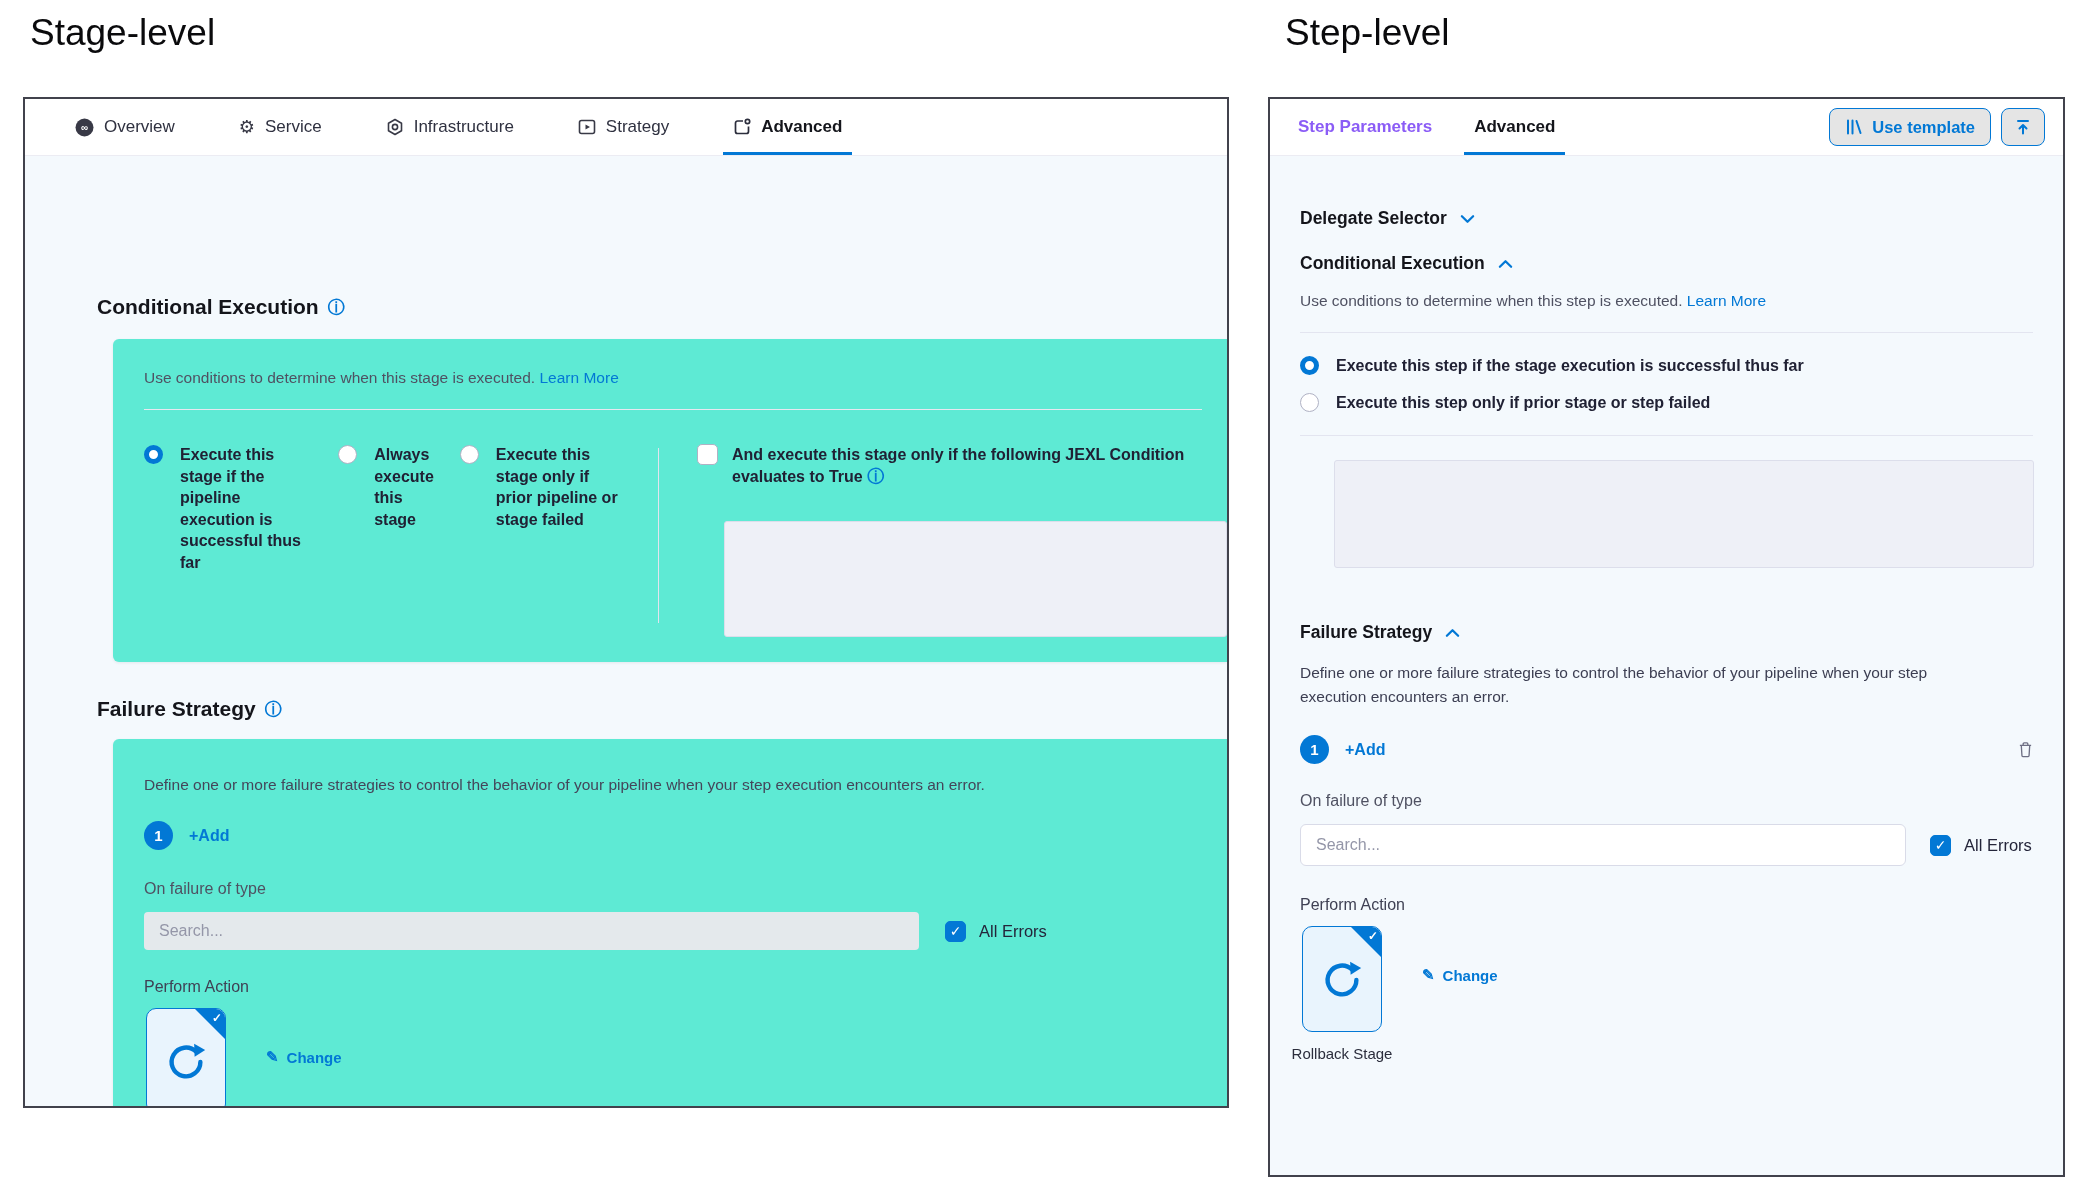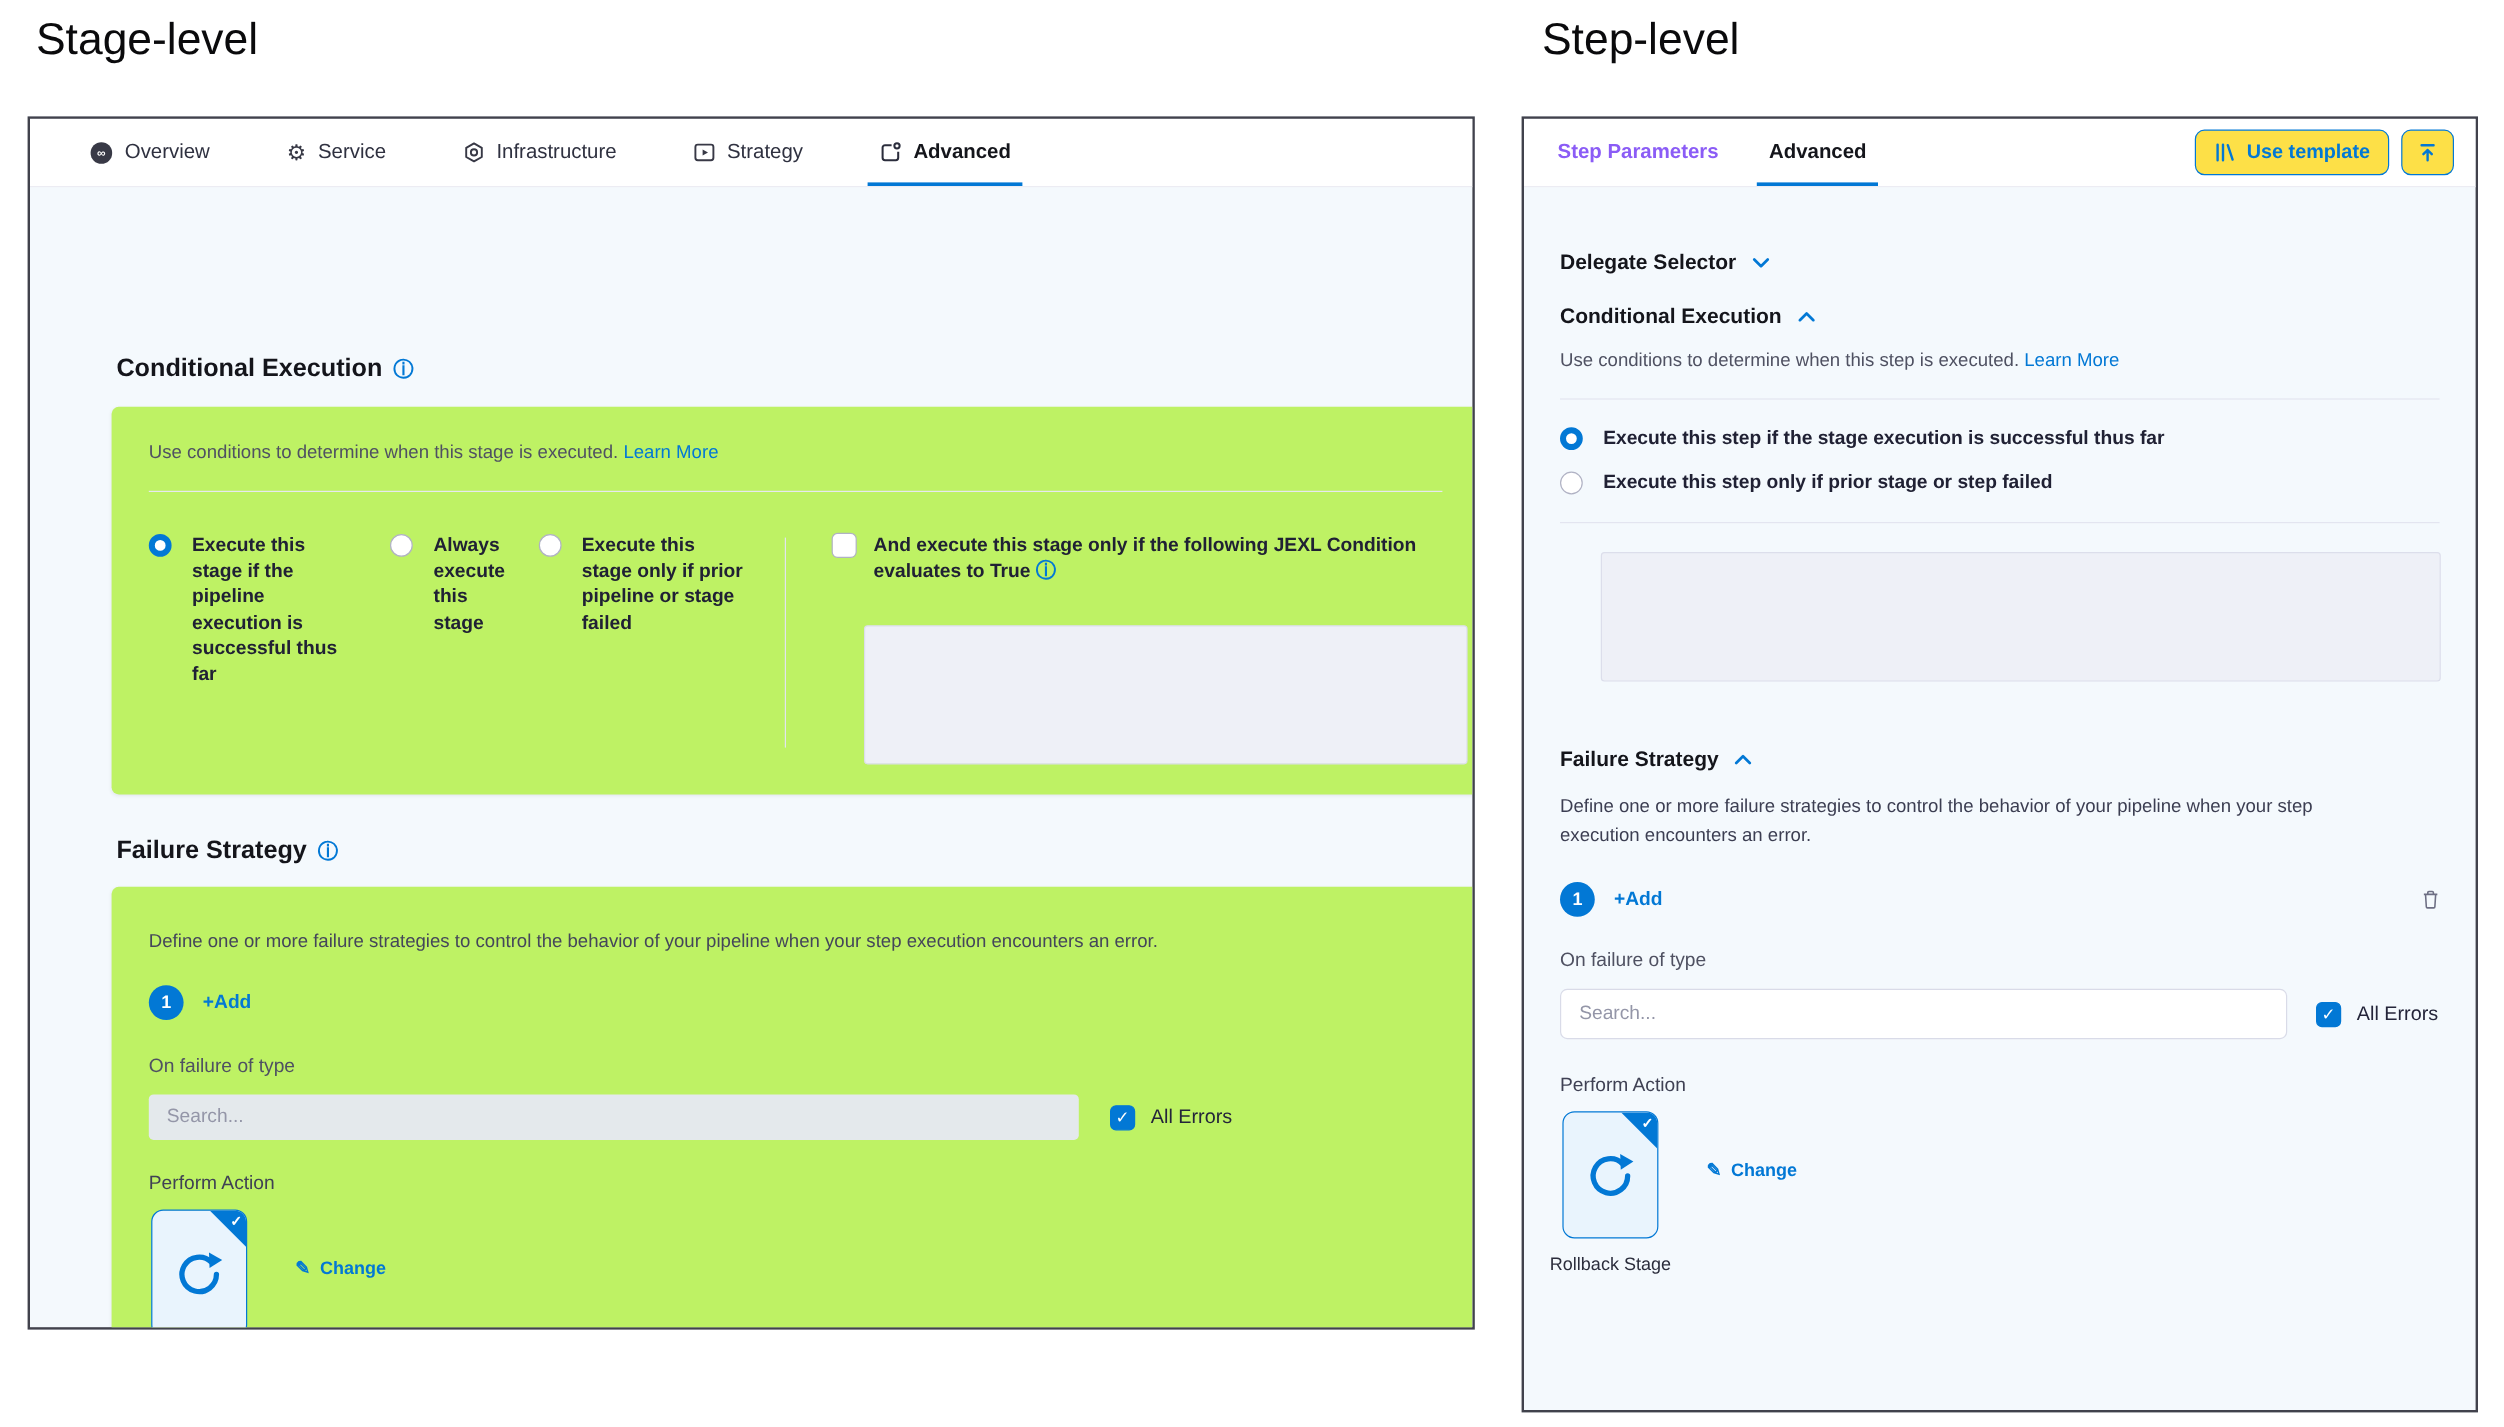--- a/index.html
+++ b/index.html
@@ -20,27 +20,27 @@
   .tab { display:flex; align-items:center; gap:10px; font-size:17px; color:#2f3140; position:relative; cursor:pointer; white-space:nowrap; }
   .tab.active { font-weight:700; color:#14151b; }
   .tab.active::after { content:""; position:absolute; left:-10px; right:-10px; bottom:0; height:3px; background:var(--accent); }
   .tab .glyph { font-size:18px; color:#383946; line-height:1; }
 
   
   #step-panel .tabbar { justify-content:space-between; padding:0 18px 0 28px; }
   .tabgroup { display:flex; gap:42px; align-items:stretch; }
   .hdr-actions { display:flex; gap:10px; align-items:center; }
   .btn-outline { display:flex; align-items:center; gap:9px; border:1.5px solid var(--accent); color:var(--accent);
-    font-weight:700; font-size:16.5px; height:38px; padding:0 15px; border-radius:8px; background:#fde047; cursor:pointer; }
+    font-weight:700; font-size:16.5px; height:38px; padding:0 15px; border-radius:8px; background:#e5e5e5; cursor:pointer; }
   .btn-icon { width:44px; justify-content:center; padding:0; }
 
   .section-heading { font-size:21px; font-weight:700; color:#14151b; display:flex; align-items:center; gap:9px; }
   .info { color:var(--accent); font-size:17px; font-style:normal; line-height:1; cursor:pointer; }
 
-  .card { position:absolute; left:68px; right:0; background:#bef264; border-radius:6px 0 0 6px;
+  .card { position:absolute; left:88px; right:0; background:#5eead4; border-radius:6px 0 0 6px;
     box-shadow:0 1px 3px rgba(40,41,61,.08); }
 
   #stage-cond-heading { position:absolute; left:72px; top:196px; }
   #stage-card1 { top:240px; height:323px; }
   .card1-desc { padding:30px 0 22px 31px; font-size:15.5px; color:#4f5162; }
   .desc-line a, .learn-more { color:var(--accent); text-decoration:none; cursor:pointer; }
   .hdiv { border:0; border-top:1px solid #e7e8f0; margin:0 25px 0 31px; }
   .cond-cols { display:flex; padding:34px 0 0 31px; }
   .col-left { width:500px; display:flex; gap:26px; }
   .radio-row { display:flex; gap:17px; align-items:flex-start; cursor:pointer; }

